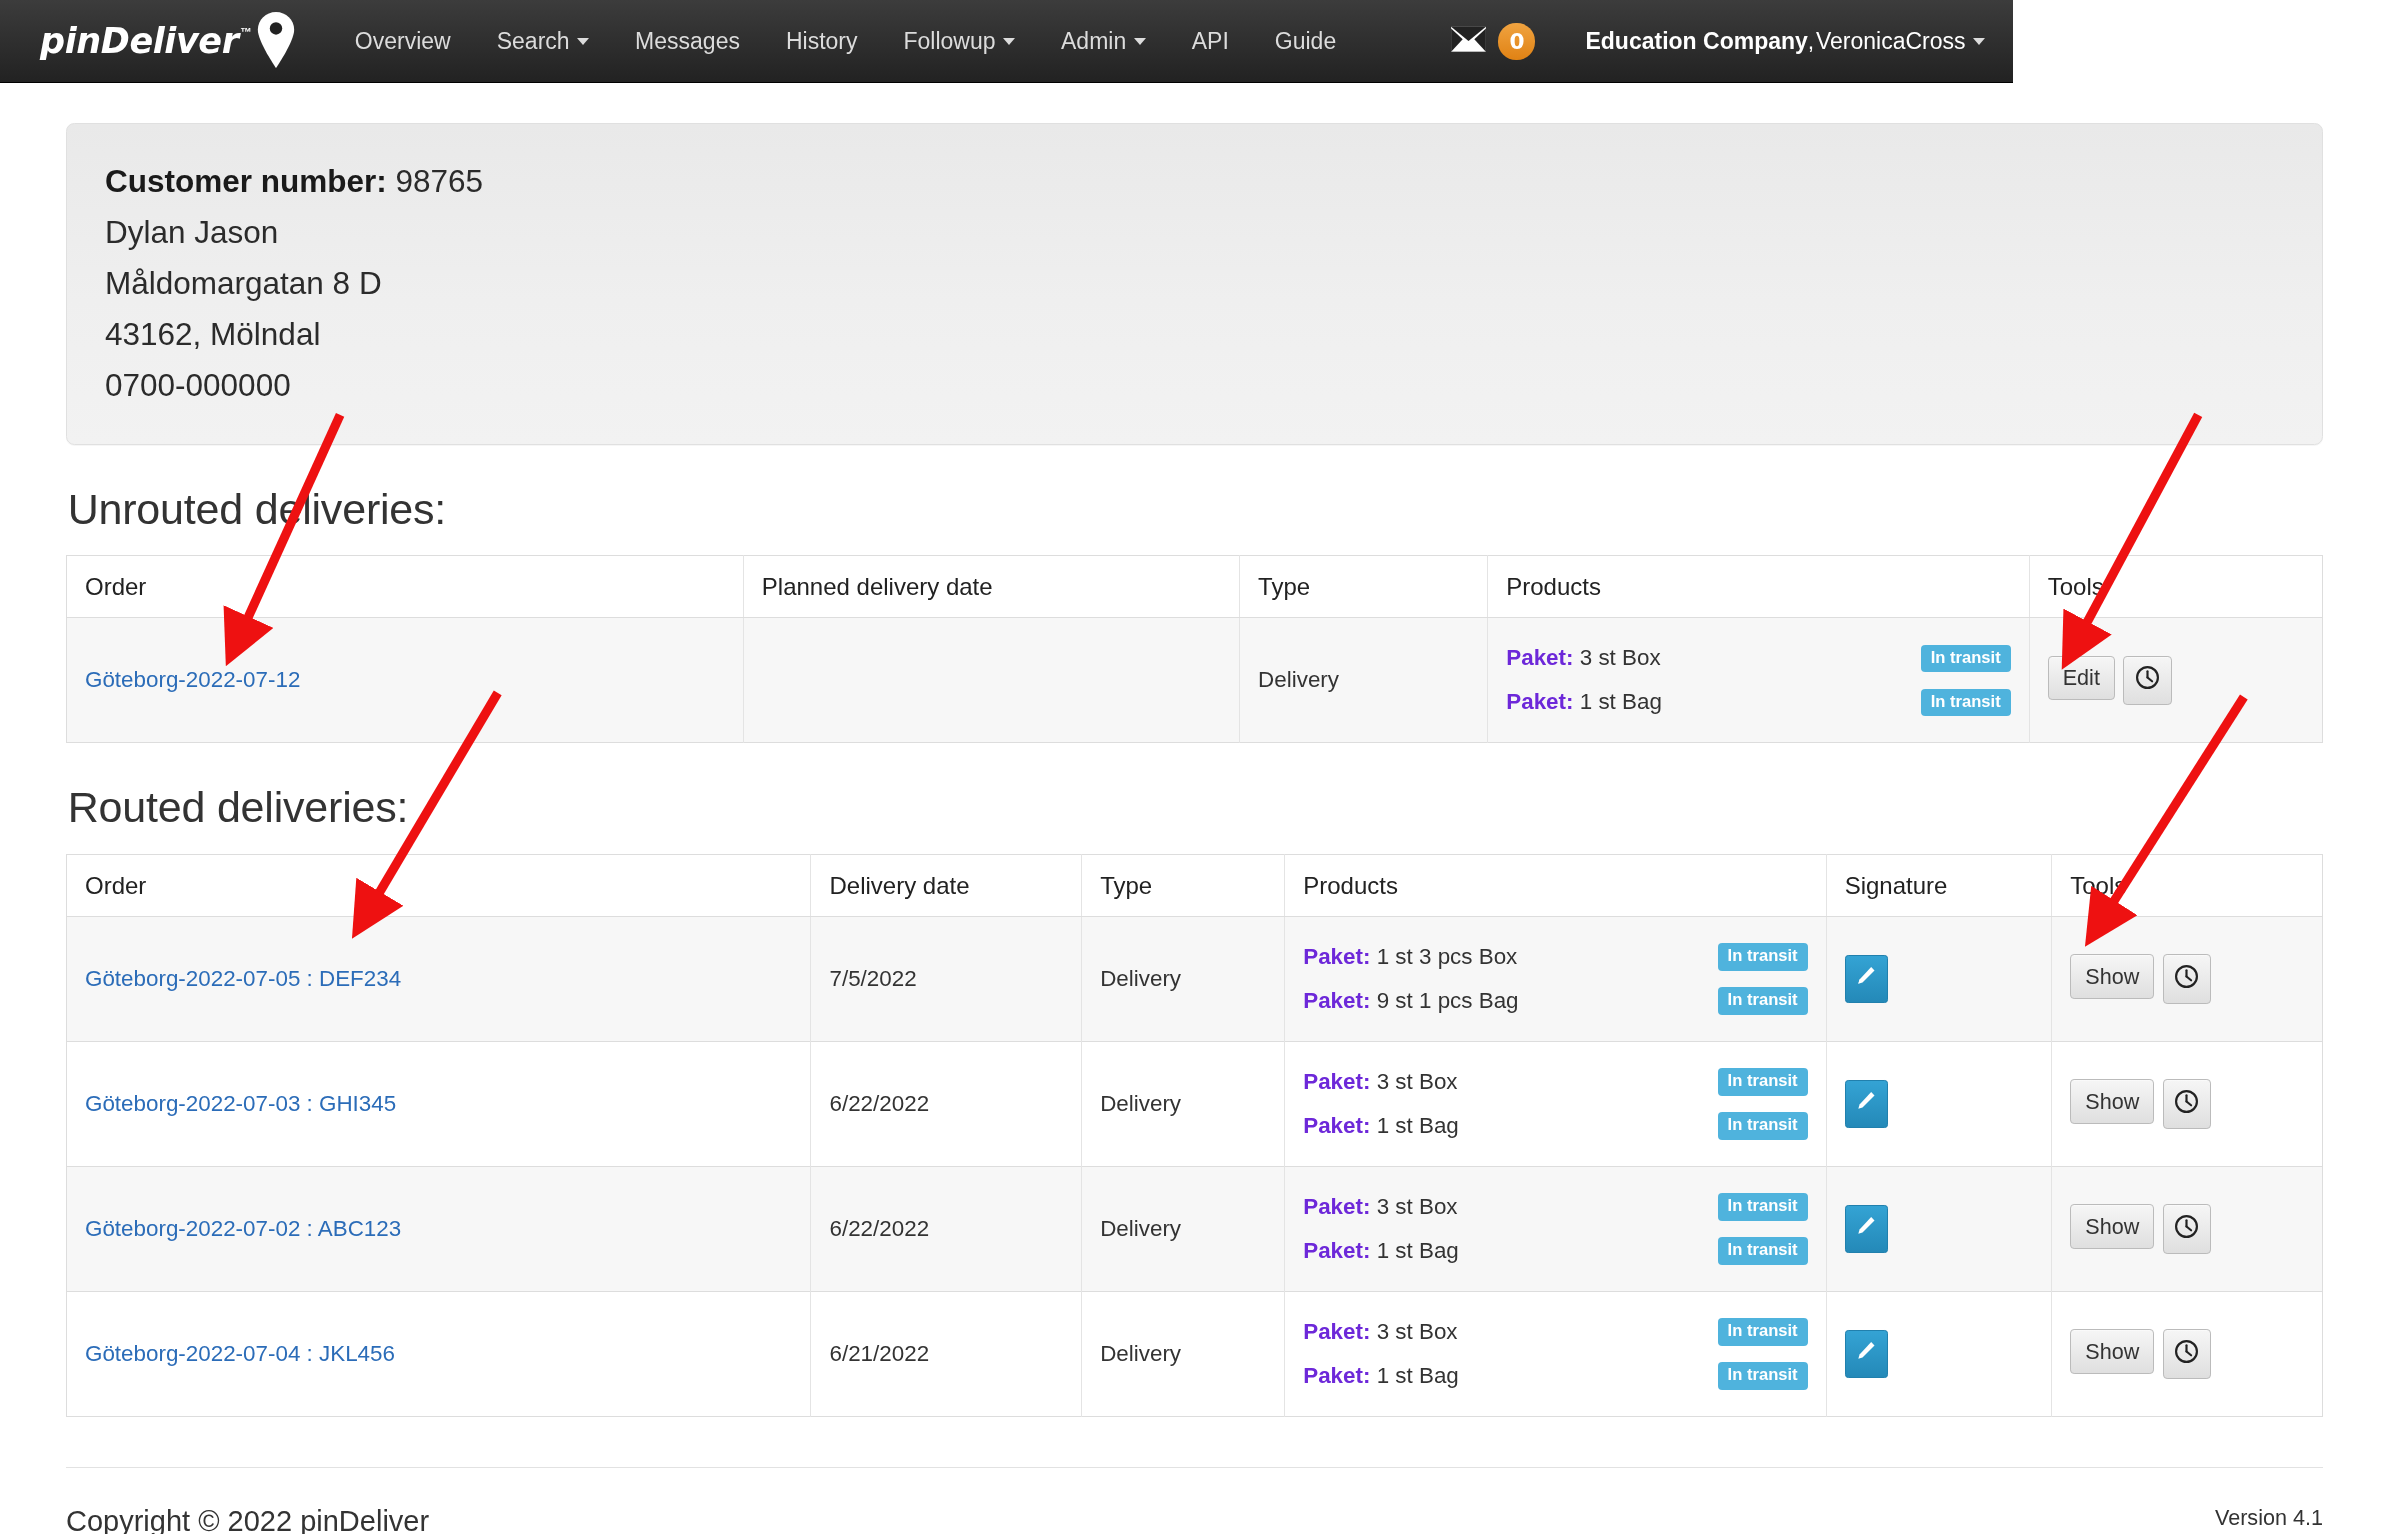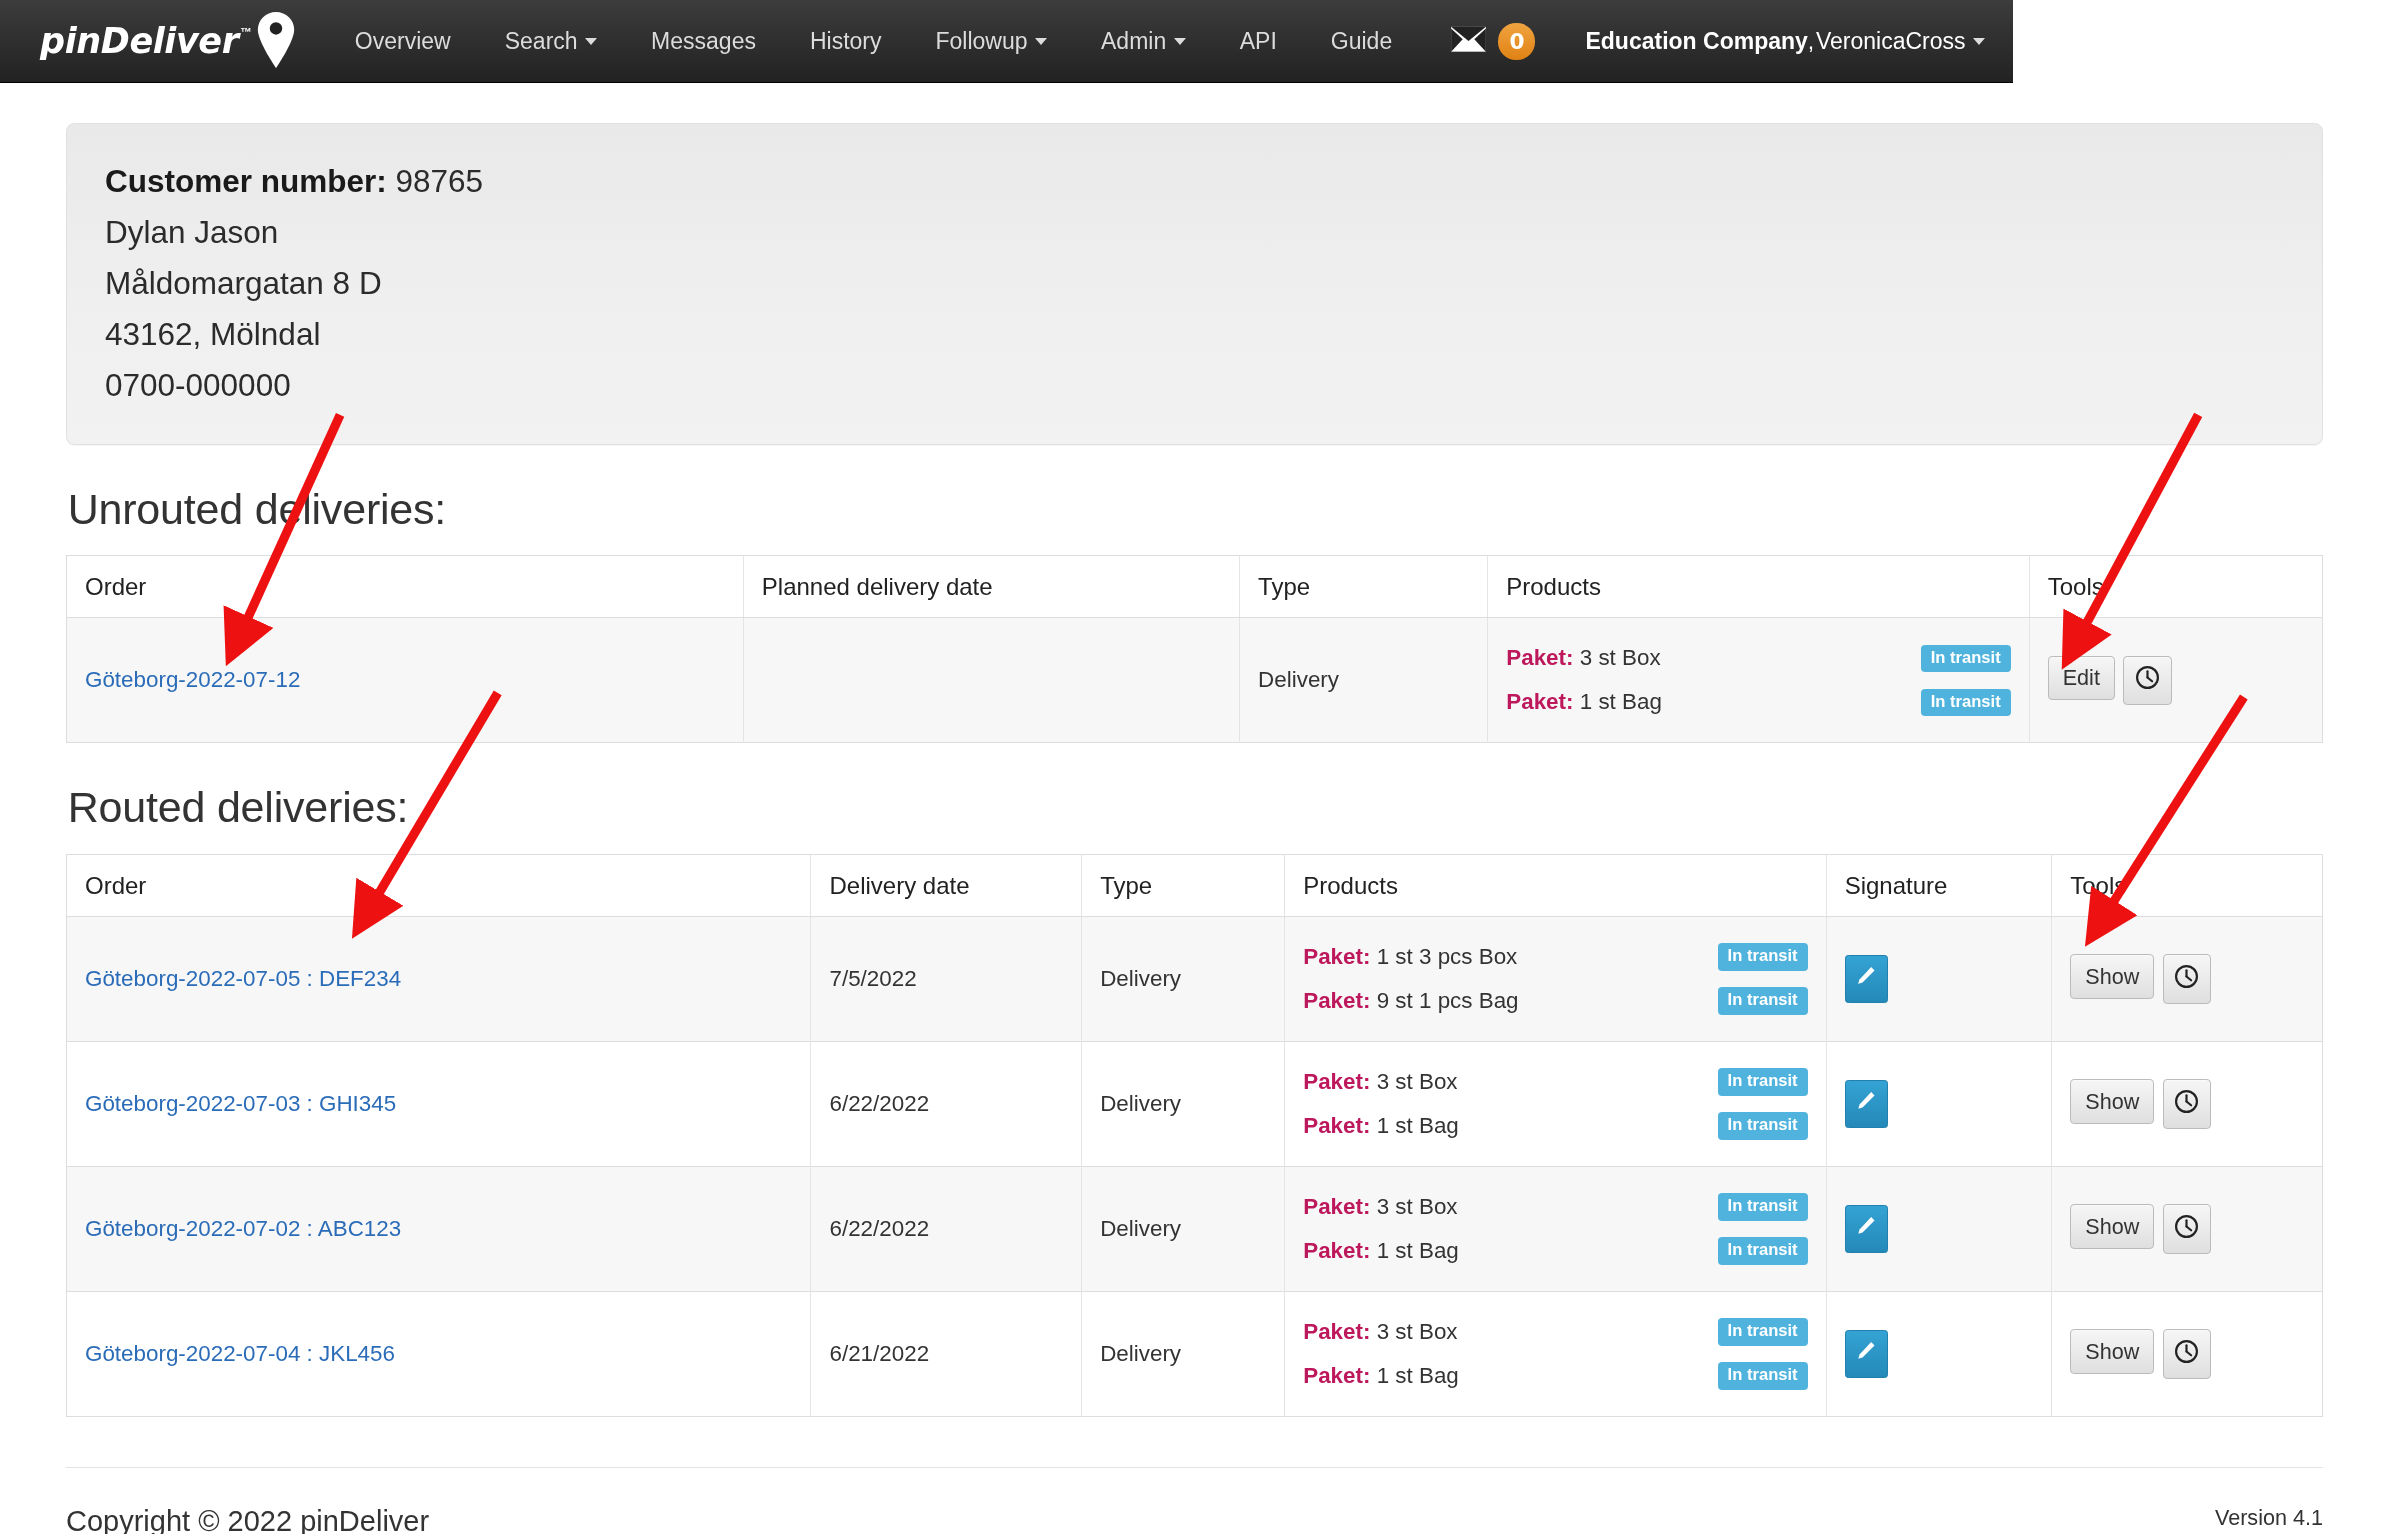--- a/index.html
+++ b/index.html
@@ -33,21 +33,21 @@
     color: #ffffff;
     letter-spacing: -0.4px;
     font-family: "DejaVu Sans", sans-serif;
   }
   .brand-tm {
     font-size: 11.6px; color: #fff; font-weight: bold;
     vertical-align: super; margin-left: 1.7px; position: relative; top: -10px;
   }
   .brand-pin { margin-left: 5px; display: block; }
 
-  .nav-links { display: flex; align-items: center; list-style: none; gap: 8px; }
+  .nav-links { display: flex; align-items: center; list-style: none; }
   .nav-links li { }
   .nav-links a {
     display: block;
     color: #dcdcdc;
     text-decoration: none;
     font-size: 23px;
     padding: 15px 23px;
     white-space: nowrap;
   }
   .caret {
@@ -153,21 +153,21 @@
     font-size: 22.4px;
   }
 
   
   .prod-row {
     display: flex; align-items: center; justify-content: space-between;
     gap: 20px;
     padding: 8.3px 0;
   }
   .prod-text { font-size: 22.4px; color: #333; white-space: nowrap; }
-  .prod-text b { font-weight: bold; color: #be185d; margin-top: 48px; }
+  .prod-text b { font-weight: bold; color: #6d28d9; margin-top: 48px; }
   .label-transit {
     display: inline-block;
     background: #4fb3dd;
     color: #ffffff;
     font-size: 16.6px;
     font-weight: bold;
     padding: 5px 10px 5.8px 10px;
     border-radius: 4.1px;
     white-space: nowrap;
     line-height: 1;

